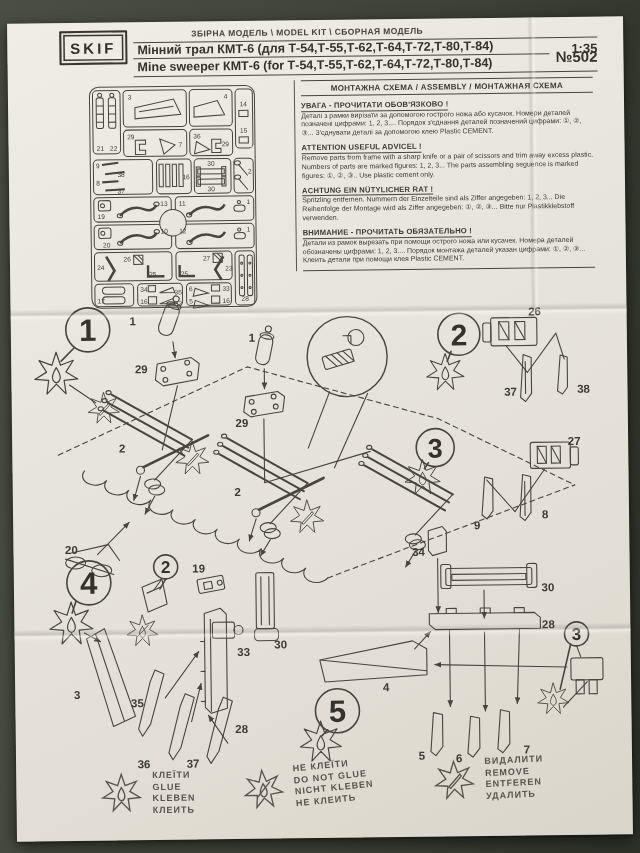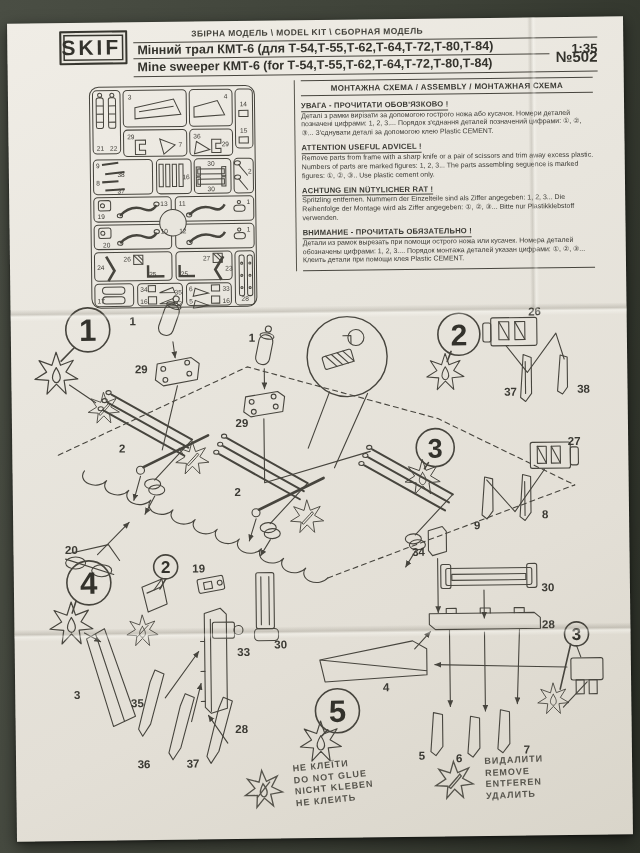--- a/index.html
+++ b/index.html
@@ -14,22 +14,22 @@
     transform:rotate(-0.7deg);transform-origin:50% 50%;
     box-shadow:0 5px 16px rgba(0,0,0,.55), 0 1px 3px rgba(0,0,0,.4);
   }
   .crease{position:absolute;pointer-events:none;}
   .crease.h{left:0;width:100%;height:12px;background:linear-gradient(180deg,rgba(90,85,72,0) 0%,rgba(90,85,72,.20) 42%,rgba(255,255,250,.40) 62%,rgba(90,85,72,0) 100%);}
   .crease.v{top:0;width:9px;background:linear-gradient(90deg,rgba(90,85,72,0),rgba(90,85,72,.16),rgba(255,255,250,.32),rgba(90,85,72,0));}
   .rule{position:absolute;height:1.3px;background:#47453e;}
   .skif-box{
     position:absolute;left:52px;top:8px;width:64px;height:30px;border:2px solid #37362f;border-radius:1px;
     box-shadow:inset 0 0 0 2px #e8e5dd, inset 0 0 0 3.5px #37362f;
-    display:flex;align-items:center;
-    font-weight:bold;font-size:21px;letter-spacing:3px;color:#33322c;
+    display:flex;align-items:center;justify-content:center;
+    font-weight:bold;font-size:15px;letter-spacing:3px;color:#33322c;
   }
   .brandline{position:absolute;left:130px;top:7px;width:340px;text-align:center;font-size:8.5px;letter-spacing:.4px;font-weight:bold;color:#45443d;}
   .kitnum{position:absolute;left:518px;top:3px;width:72px;text-align:right;font-size:15px;font-weight:bold;color:#33322c;margin-top:28px;}
   .scale{position:absolute;left:518px;top:24px;width:72px;text-align:right;font-size:13px;font-weight:bold;color:#33322c;}
   .title1{position:absolute;left:130px;top:21px;width:440px;font-size:12.5px;font-weight:bold;white-space:nowrap;color:#33322c;}
   .title2{position:absolute;left:130px;top:38px;width:440px;font-size:12.5px;font-weight:bold;white-space:nowrap;color:#33322c;}
   .instr{position:absolute;left:286px;top:60px;width:292px;color:#3b3a34;}
   .instr .bar{border-top:1.3px solid #47453e;border-bottom:1.3px solid #47453e;text-align:center;font-size:8px;font-weight:bold;letter-spacing:.3px;padding:2.5px 0;}
   .instr h4{margin:5px 0 1.5px 0;font-size:7.6px;letter-spacing:.2px;}
   .instr h4 span{border-bottom:1px solid #47453e;padding-bottom:.5px;}
@@ -458,20 +458,33 @@
       <text x="405" y="537">34</text>
       <text x="534" y="574">30</text>
       <text x="534" y="611">28</text>
       <text x="371" y="672">4</text>
       <text x="406" y="741">5</text>
       <text x="443" y="744">6</text>
       <text x="511" y="736">7</text>
     </g>
   </svg>
 
+  <div class="legend-item" style="left:82px;top:748px;">
+    <svg width="46" height="46" viewBox="-24 -24 48 48">
+        <g fill="none" stroke="#56544c" stroke-width="1.4">
+          <use href="#st-glue"></use>
+        </g>
+      </svg>
+    <div class="legend-text">
+      <div>КЛЕЇТИ</div>
+        <div>GLUE</div>
+      <div>KLEBEN</div>
+        <div>КЛЕИТЬ</div>
+    </div>
+  </div>
   <div class="legend-item" style="left:224px;top:742px;transform:rotate(-5deg);">
     <svg width="46" height="46" viewBox="-24 -24 48 48">
         <g fill="none" stroke="#56544c" stroke-width="1.4">
           <use href="#st-noglue"></use>
         </g>
       </svg>
     <div class="legend-text">
       <div>НЕ КЛЕЇТИ</div>
         <div>DO NOT GLUE</div>
       <div>NICHT KLEBEN</div>

